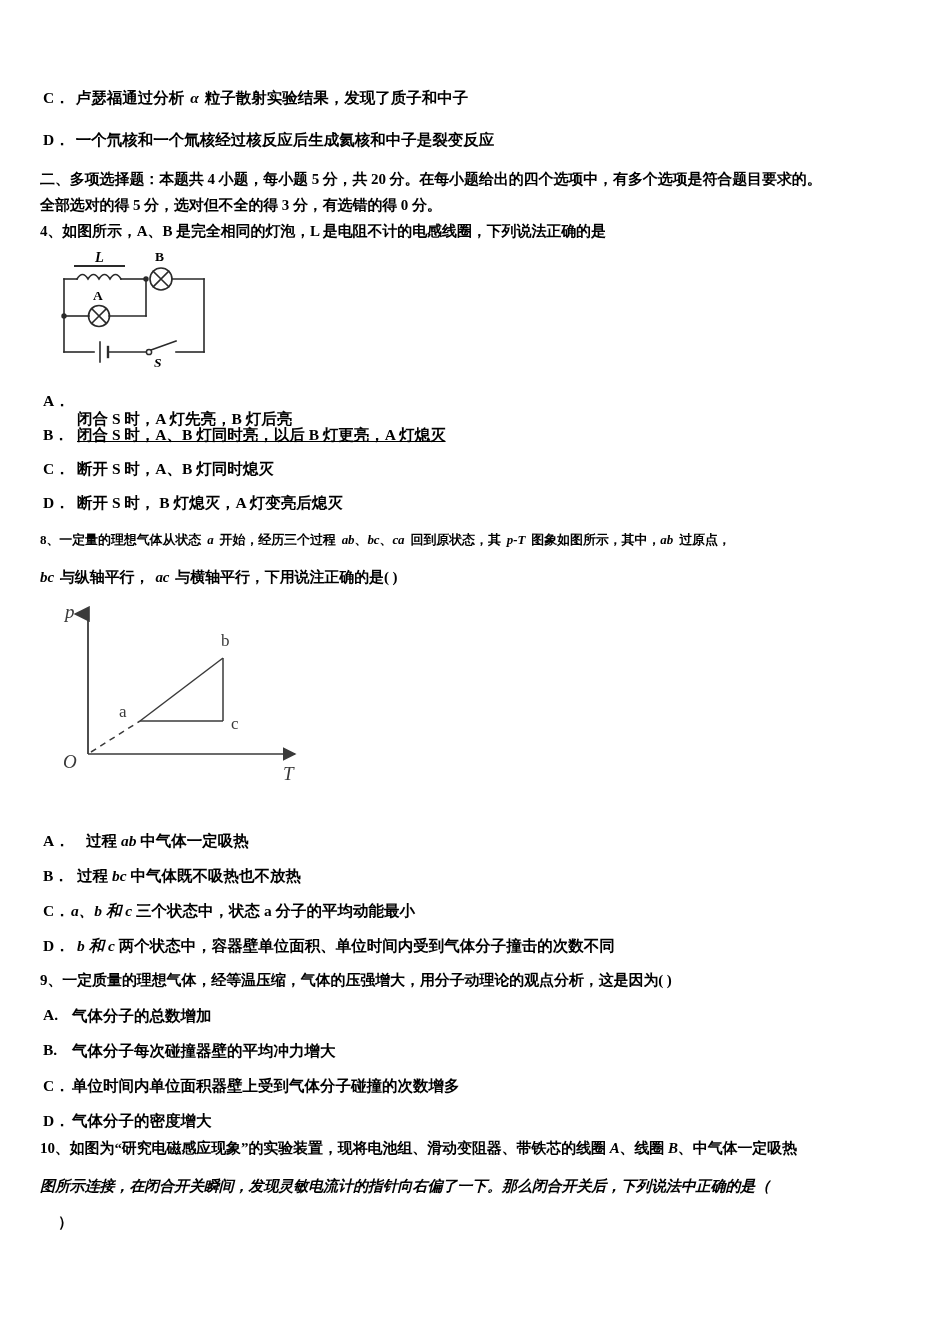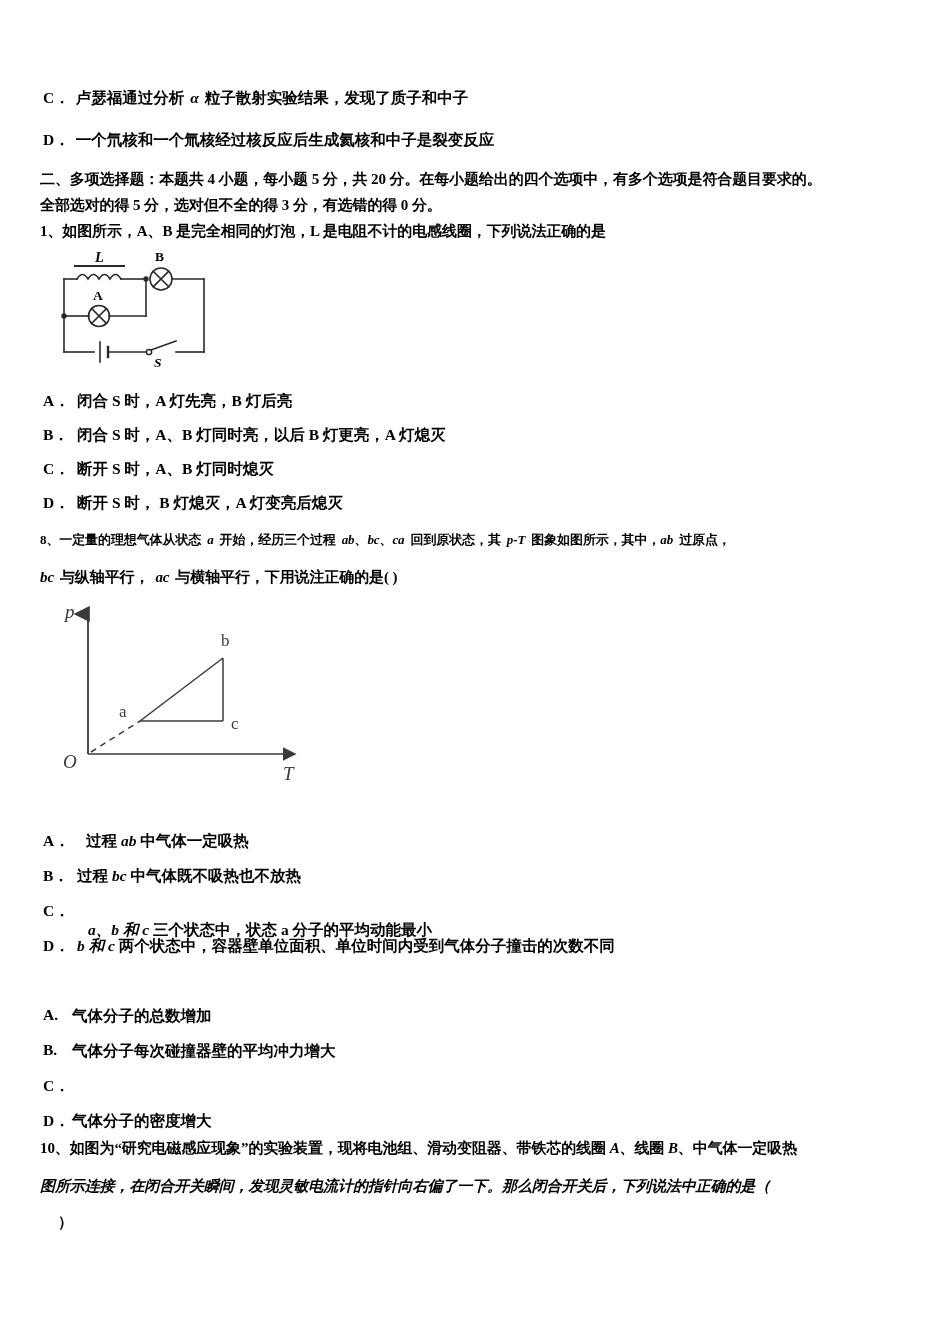--- a/index.html
+++ b/index.html
@@ -73,21 +73,21 @@
     <span>C．</span><span class="sp"></span><span>卢瑟福通过分析</span><span class="sp"></span><i>α</i><span class="sp"></span><span>粒子散射实验结果，发现了质子和中子</span>
   </div>
 
   <div class="body-line" style="left:43px; top:130px;">
     <span>D．</span><span class="sp"></span><span>一个氘核和一个氚核经过核反应后生成氦核和中子是裂变反应</span>
   </div>
 
   <div class="para-line" style="left:40px; top:170px; font-size:15px;">二、多项选择题：本题共 4 小题，每小题 5 分，共 20 分。在每小题给出的四个选项中，有多个选项是符合题目要求的。</div>
   <div class="para-line" style="left:40px; top:196px; font-size:15px;">全部选对的得 5 分，选对但不全的得 3 分，有选错的得 0 分。</div>
 
-  <div class="para-line" style="left:40px; top:222px; font-size:15px;">1、如图所示，A、B 是完全相同的灯泡，L 是电阻不计的电感线圈，下列说法正确的是</div>
+  <div class="para-line" style="left:40px; top:222px; font-size:15px;">4、如图所示，A、B 是完全相同的灯泡，L 是电阻不计的电感线圈，下列说法正确的是</div>
 
   <div class="circuit-fig">
     <svg width="180" height="122" viewBox="0 0 180 122">
       <g stroke="#2a2a2a" stroke-width="1.6" fill="none" stroke-linecap="square">
 
         <path d="M6,31 L6,68"></path>
 
         <path d="M6,31 L19,31"></path>
 
         <path d="M19,31 q5.5,-9 11,0 q5.5,-9 11,0 q5.5,-9 11,0 q5.5,-9 11,0" stroke-width="1.6"></path>
@@ -132,24 +132,24 @@
       <circle cx="6" cy="68" r="2.7" fill="#2a2a2a"></circle>
 
       <text x="37" y="14" font-family="'Liberation Serif',serif" font-size="14.5" font-style="italic" font-weight="bold" fill="#000">L</text>
       <text x="35" y="52" font-family="'Liberation Serif',serif" font-size="13.5" font-weight="bold" fill="#000">A</text>
       <text x="97" y="13" font-family="'Liberation Serif',serif" font-size="13.5" font-weight="bold" fill="#000">B</text>
       <text x="96" y="119" font-family="'Liberation Serif',serif" font-size="13.5" font-style="italic" font-weight="bold" fill="#000">S</text>
     </svg>
   </div>
 
   <div class="opt-letter" style="left:43px; top:391px;">A．</div>
-  <div class="body-line" style="left:77px; top:391px;">闭合 S 时，A 灯先亮，B 灯后亮</div>
+  <div class="body-line" style="left:77px; top:409px;">闭合 S 时，A 灯先亮，B 灯后亮</div>
 
   <div class="opt-letter" style="left:43px; top:425px;">B．</div>
-  <div class="body-line" style="left:77px; top:425px;">闭合 S 时，A、B 灯同时亮，以后 B 灯更亮，A 灯熄灭</div>
+  <div class="body-line" style="left:77px; top:425px;text-decoration:underline;">闭合 S 时，A、B 灯同时亮，以后 B 灯更亮，A 灯熄灭</div>
 
   <div class="opt-letter" style="left:43px; top:459px;">C．</div>
   <div class="body-line" style="left:77px; top:459px;font-family:Liberation Serif, serif;">断开 S 时，A、B 灯同时熄灭</div>
 
   <div class="opt-letter" style="left:43px; top:493px;">D．</div>
   <div class="body-line" style="left:77px; top:493px;">断开 S 时， B 灯熄灭，A 灯变亮后熄灭</div>
 
   <div class="para-line" style="left:40px; top:531px; font-size:13px;">
     <span>8、一定量的理想气体从状态</span><span class="sp"></span><i>a</i><span class="sp"></span><span>开始，经历三个过程</span><span class="sp"></span><i>ab</i><span>、</span><i>bc</i><span>、</span><i>ca</i><span class="sp"></span><span>回到原状态，其</span><span class="sp"></span><i>p-T</i><span class="sp"></span><span>图象如图所示，其中，</span><i>ab</i><span class="sp"></span><span>过原点，</span>
   </div>
@@ -189,33 +189,35 @@
     </svg>
   </div>
 
   <div class="opt-letter" style="left:43px; top:831px;">A．</div>
   <div class="body-line" style="left:86px; top:831px;"><span>过程 </span><i>ab</i><span> 中气体一定吸热</span></div>
 
   <div class="opt-letter" style="left:43px; top:866px;">B．</div>
   <div class="body-line" style="left:77px; top:866px;"><span>过程 </span><i>bc</i><span> 中气体既不吸热也不放热</span></div>
 
   <div class="opt-letter" style="left:43px; top:901px;">C．</div>
-  <div class="body-line" style="left:88px; top:901px;margin-top:19px;"><span></span><i>a、b 和 c</i><span> 三个状态中，状态 a 分子的平均动能最小</span></div>
+  <div class="body-line" style="left:71px; top:901px;"><span></span><i>a、b 和 c</i><span> 三个状态中，状态 a 分子的平均动能最小</span></div>
 
   <div class="opt-letter" style="left:43px; top:936px;">D．</div>
   <div class="body-line" style="left:77px; top:936px;"><span></span><i>b 和 c</i><span> 两个状态中，容器壁单位面积、单位时间内受到气体分子撞击的次数不同</span></div>
 
+  <div class="para-line" style="left:40px; top:971px; font-size:15px;">9、一定质量的理想气体，经等温压缩，气体的压强增大，用分子动理论的观点分析，这是因为(       )</div>
 
   <div class="opt-letter" style="left:43px; top:1006px;">A.</div>
   <div class="body-line" style="left:72px; top:1006px;">气体分子的总数增加</div>
 
   <div class="opt-letter" style="left:43px; top:1041px;">B.</div>
   <div class="body-line" style="left:72px; top:1041px;">气体分子每次碰撞器壁的平均冲力增大</div>
 
   <div class="opt-letter" style="left:43px; top:1076px;">C．</div>
+  <div class="body-line" style="left:72px; top:1076px;">单位时间内单位面积器壁上受到气体分子碰撞的次数增多</div>
 
   <div class="opt-letter" style="left:43px; top:1111px;">D．</div>
   <div class="body-line" style="left:72px; top:1111px;">气体分子的密度增大</div>
 
   <div class="para-line" style="left:40px; top:1139px; font-size:15px;">
     <span>10、如图为“研究电磁感应现象”的实验装置，现将电池组、滑动变阻器、带铁芯的线圈 </span><i>A</i><span>、线圈 </span><i>B</i><span>、中气体一定吸热</span>
   </div>
   <div class="para-line" style="left:40px; top:1177px; font-size:15px;font-style:italic;">图所示连接，在闭合开关瞬间，发现灵敏电流计的指针向右偏了一下。那么闭合开关后，下列说法中正确的是（</div>
   <div class="para-line" style="left:58px; top:1213px; font-size:15px;">）</div>
 

